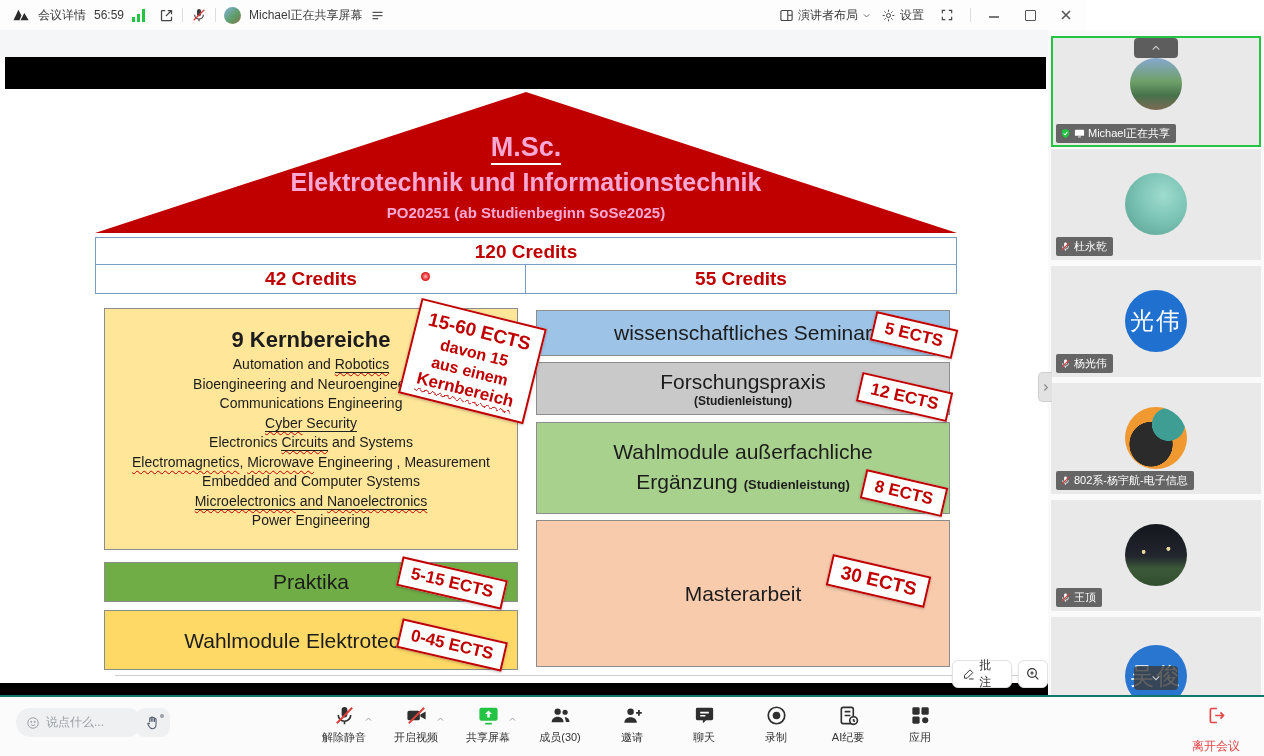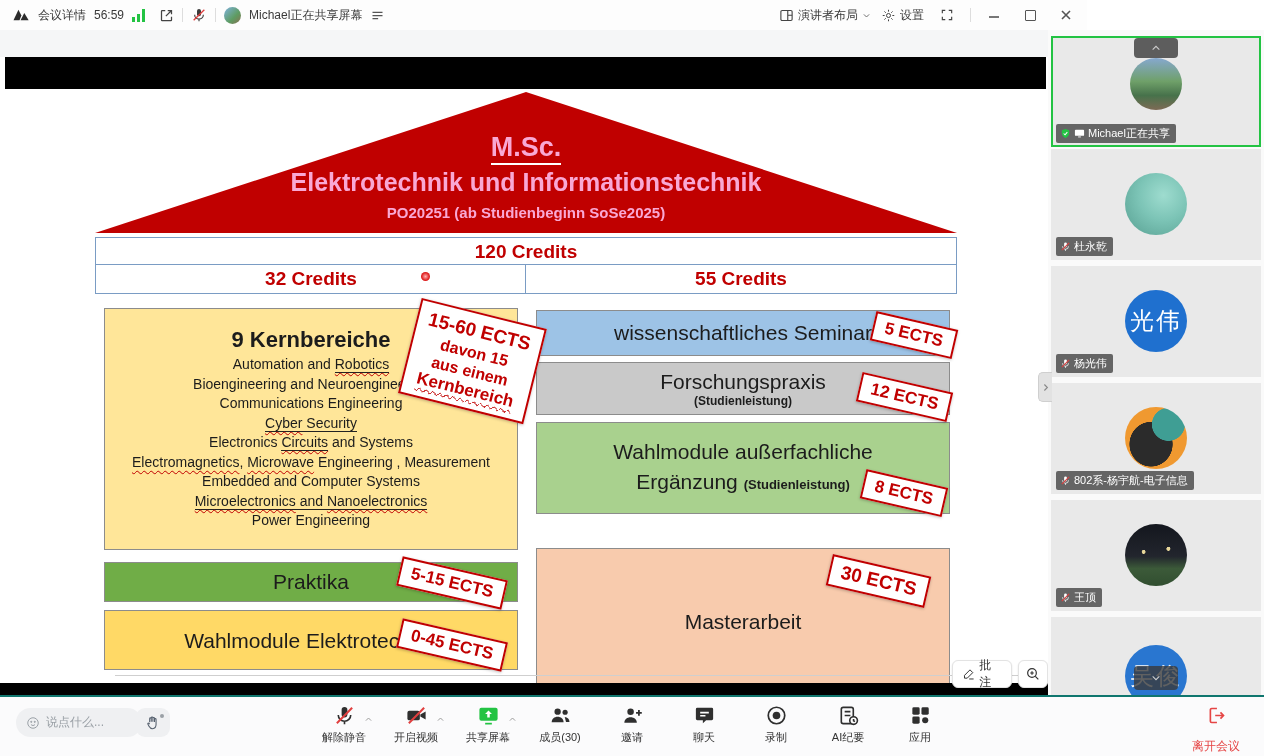--- a/index.html
+++ b/index.html
@@ -175,21 +175,21 @@
     <div class="strip"></div>
     <div class="blackbar-top"></div>
 
     <div class="tri">
       <div class="msc"><span>M.Sc.</span></div>
       <div class="prog">Elektrotechnik und Informationstechnik</div>
       <div class="po">PO20251 (ab Studienbeginn SoSe2025)</div>
     </div>
 
     <div class="credrow" style="left:95px;top:207px;width:860px;height:27px;">120 Credits</div>
-    <div class="credrow" style="left:95px;top:234px;width:430px;height:28px;">32 Credits</div>
+    <div class="credrow" style="left:95px;top:234px;width:430px;height:28px;">42 Credits</div>
     <div class="credrow" style="left:525px;top:234px;width:430px;height:28px;">55 Credits</div>
 
     <div class="laser"></div>
 
     <div class="box" style="left:104px;top:278px;width:412px;height:240px;background:#ffe699;">
       <div class="kern-title">9 Kernbereiche</div>
       <div id="kern-items">
           <div class="kern-line"><span>Automation and </span><span class="u sq">Robotics</span></div>
           <div class="kern-line"><span>Bioengineering and Neuroengineering</span></div>
           <div class="kern-line"><span>Communications Engineering</span></div>
@@ -210,21 +210,21 @@
     <div class="box" style="left:536px;top:332px;width:412px;height:51px;background:#c9c9c9;">
       <div style="font-size:21px;">Forschungspraxis</div>
       <div style="font-size:12px;font-weight:bold;">(Studienleistung)</div>
     </div>
     <div class="box" style="left:536px;top:392px;width:412px;height:90px;background:#a9d18e;font-size:21px;line-height:30px;">
       <div>Wahlmodule außerfachliche</div>
       <div>
         <span>Ergänzung </span><span style="font-size:13px;font-weight:bold;">(Studienleistung)</span>
       </div>
     </div>
-    <div class="box" style="left:536px;top:490px;width:412px;height:145px;background:#f8cbad;font-size:21px;margin-top:28px;">Masterarbeit</div>
+    <div class="box" style="left:536px;top:490px;width:412px;height:145px;background:#f8cbad;font-size:21px;">Masterarbeit</div>
 
     <div class="stamp" style="left:408px;top:282px;transform:rotate(14deg);text-align:center;line-height:1.2;padding:6px 10px;">
       <div style="font-size:19px;">15-60 ECTS</div>
       <div style="font-size:16px;font-weight:600;">davon 15</div>
       <div style="font-size:16px;font-weight:600;">aus einem</div>
       <div style="font-size:17px;" class="sq">Kernbereich</div>
     </div>
     <div class="stamp" style="left:872px;top:290px;">5 ECTS</div>
     <div class="stamp" style="left:858px;top:352px;">12 ECTS</div>
     <div class="stamp" style="left:862px;top:448px;">8 ECTS</div>

